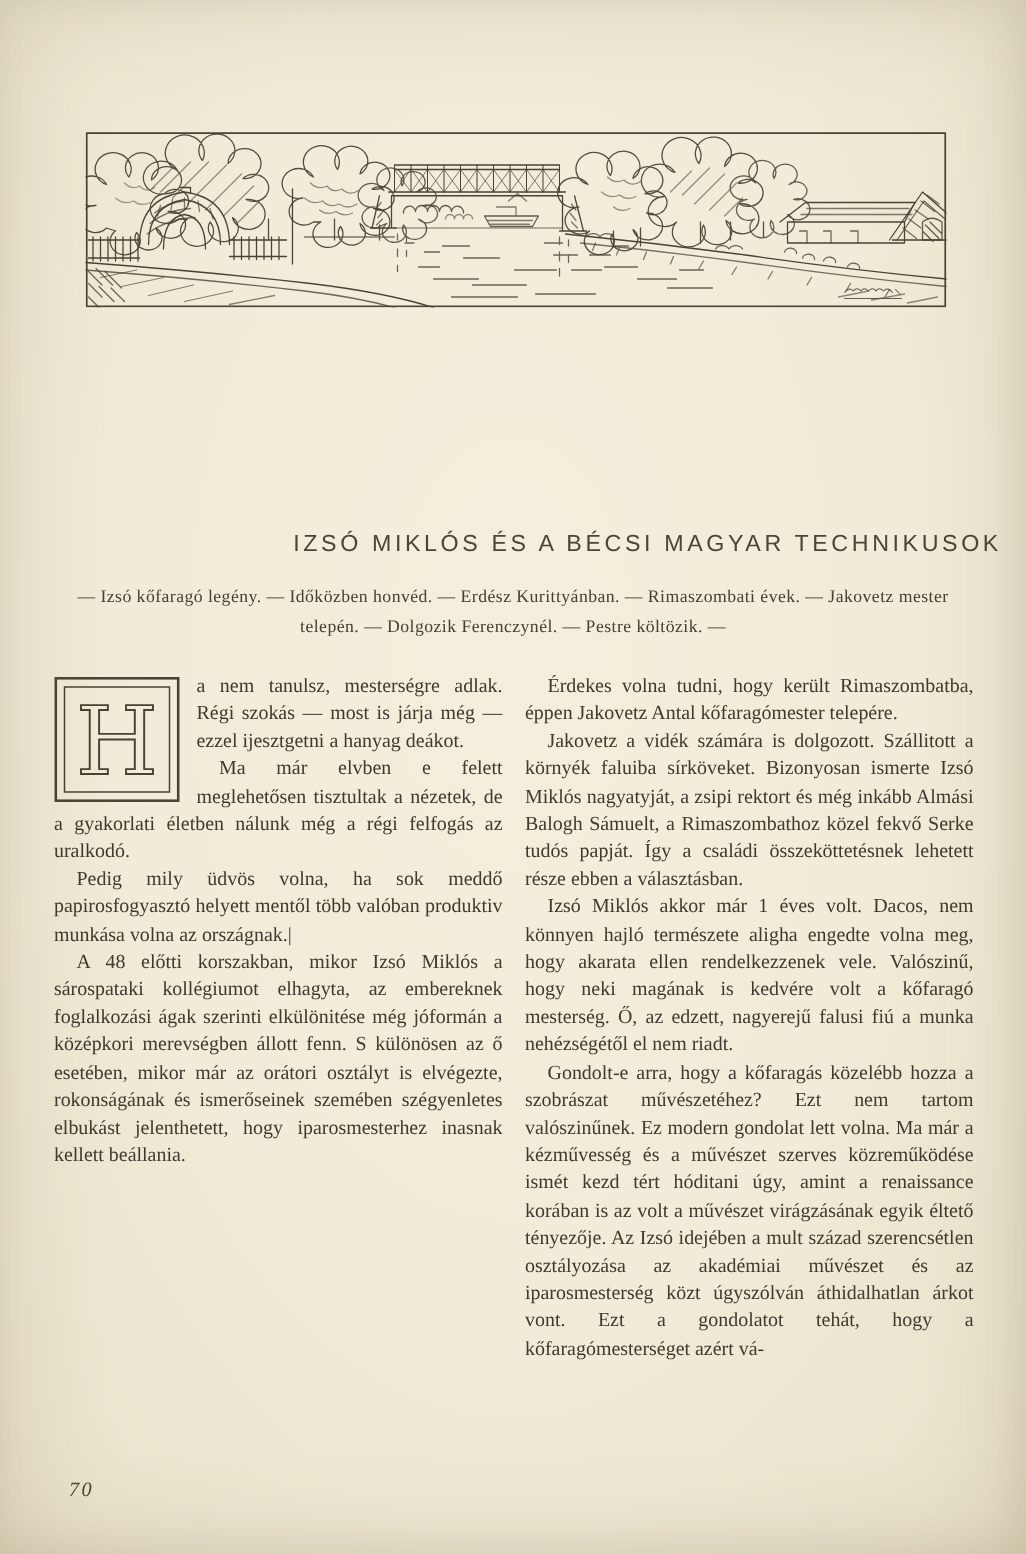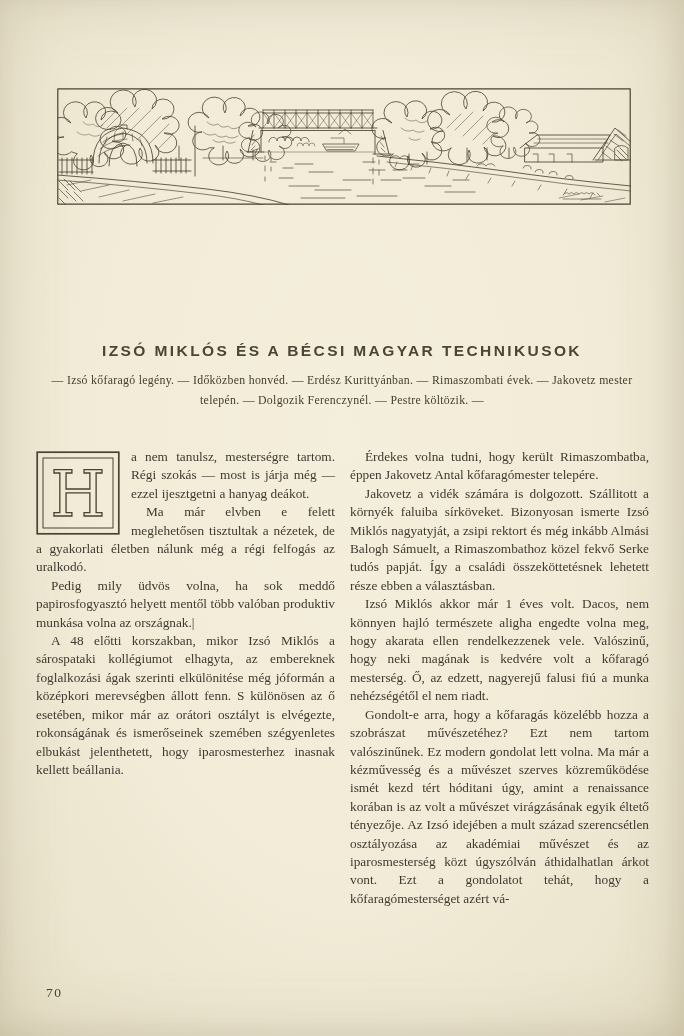--- a/index.html
+++ b/index.html
@@ -17,42 +17,42 @@
     content:""; position:absolute; inset:0; pointer-events:none;
     box-shadow: inset 0 0 70px rgba(110,100,70,.16), inset -6px -4px 24px rgba(110,100,70,.10);
   }
   figure.illustration {
     position:absolute; left:57px; top:88px; width:574px; height:117px; margin:0;
   }
   header.article-header {
     position:absolute; left:0; top:338px; width:684px; text-align:center;
   }
   h1.title {
-    margin:4px;
+    margin:16px;
     font-family:"Liberation Sans", sans-serif;
-    font-weight:700; font-size:15.5px; letter-spacing:2.4px;
-    color:#4b4536; white-space:nowrap;
+    font-weight:400; font-size:15.5px; letter-spacing:2.4px;
+    color:#4b4536; white-space:nowrap;text-align:right;
   }
   .subtitle {
     margin-top:7px; font-size:12.5px; letter-spacing:.6px; color:#45402f;
   }
   .summary { margin-top:11px; font-size:11.8px; line-height:19.5px; color:#45402f; }
   .summary .line { letter-spacing:.3px; }
   main.columns {
     position:absolute; left:36px; top:448px; width:613px;
     display:flex; gap:15px;
   }
   .col { flex:1 1 0; font-size:13.3px; line-height:18.4px; text-align:justify; color:#3e3a30; }
   .col p { margin:0; text-indent:15px; }
   .col p.no-indent { text-indent:0; }
   .dropcap {
     float:left; width:84px; height:84px; margin:3px 11px 2px 0;
   }
   .page-number {
-    position:absolute; left:46px; top:985px; font-size:13.5px; letter-spacing:1.5px; color:#48432f;
+    position:absolute; left:46px; top:985px; font-size:13.5px; letter-spacing:1.5px; color:#48432f;font-style:italic;
   }
   .ink { stroke:#4a4334; fill:none; stroke-linecap:round; stroke-linejoin:round; }
 </style>
 </head>
 <body>
 
 <div class="page">
 
   <figure class="illustration">
     <svg width="574" height="117" viewBox="0 0 574 117">
@@ -169,21 +169,21 @@
 
   <main class="columns">
     <div class="col">
       <p class="no-indent">
         <span class="dropcap">
           <svg width="84" height="84" viewBox="0 0 84 84">
             <rect x="1.2" y="1.2" width="81.6" height="81.6" fill="none" stroke="#4a4334" stroke-width="1.7"></rect>
             <rect x="7" y="7" width="70" height="70" fill="none" stroke="#4a4334" stroke-width="1"></rect>
             <text x="42" y="65" text-anchor="middle" font-family="'DejaVu Serif', serif" font-size="63" fill="none" stroke="#4a4334" stroke-width="1.3">H</text>
           </svg>
-        </span><span>a nem tanulsz, mesterségre tartom. Régi szokás — most is járja még — ezzel ijesztgetni a hanyag deákot.</span>
+        </span><span>a nem tanulsz, mesterségre adlak. Régi szokás — most is járja még — ezzel ijesztgetni a hanyag deákot.</span>
       </p>
       <p>Ma már elvben e felett meglehetősen tisztultak a nézetek, de a gyakorlati életben nálunk még a régi felfogás az uralkodó.</p>
       <p>Pedig mily üdvös volna, ha sok meddő papirosfogyasztó helyett mentől több valóban produktiv munkása volna az országnak.|</p>
       <p>A 48 előtti korszakban, mikor Izsó Miklós a sárospataki kollégiumot elhagyta, az embereknek foglalkozási ágak szerinti elkülönitése még jóformán a középkori merevségben állott fenn. S különösen az ő esetében, mikor már az orátori osztályt is elvégezte, rokonságának és ismerőseinek szemében szégyenletes elbukást jelenthetett, hogy iparosmesterhez inasnak kellett beállania.</p>
     </div>
     <div class="col">
       <p>Érdekes volna tudni, hogy került Rimaszombatba, éppen Jakovetz Antal kőfaragómester telepére.</p>
       <p>Jakovetz a vidék számára is dolgozott. Szállitott a környék faluiba sírköveket. Bizonyosan ismerte Izsó Miklós nagyatyját, a zsipi rektort és még inkább Almási Balogh Sámuelt, a Rimaszombathoz közel fekvő Serke tudós papját. Így a családi összeköttetésnek lehetett része ebben a választásban.</p>
       <p>Izsó Miklós akkor már 1 éves volt. Dacos, nem könnyen hajló természete aligha engedte volna meg, hogy akarata ellen rendelkezzenek vele. Valószinű, hogy neki magának is kedvére volt a kőfaragó mesterség. Ő, az edzett, nagyerejű falusi fiú a munka nehézségétől el nem riadt.</p>
       <p>Gondolt-e arra, hogy a kőfaragás közelébb hozza a szobrászat művészetéhez? Ezt nem tartom valószinűnek. Ez modern gondolat lett volna. Ma már a kézművesség és a művészet szerves közreműködése ismét kezd tért hóditani úgy, amint a renaissance korában is az volt a művészet virágzásának egyik éltető tényezője. Az Izsó idejében a mult század szerencsétlen osztályozása az akadémiai művészet és az iparosmesterség közt úgyszólván áthidalhatlan árkot vont. Ezt a gondolatot tehát, hogy a kőfaragómesterséget azért vá-</p>

